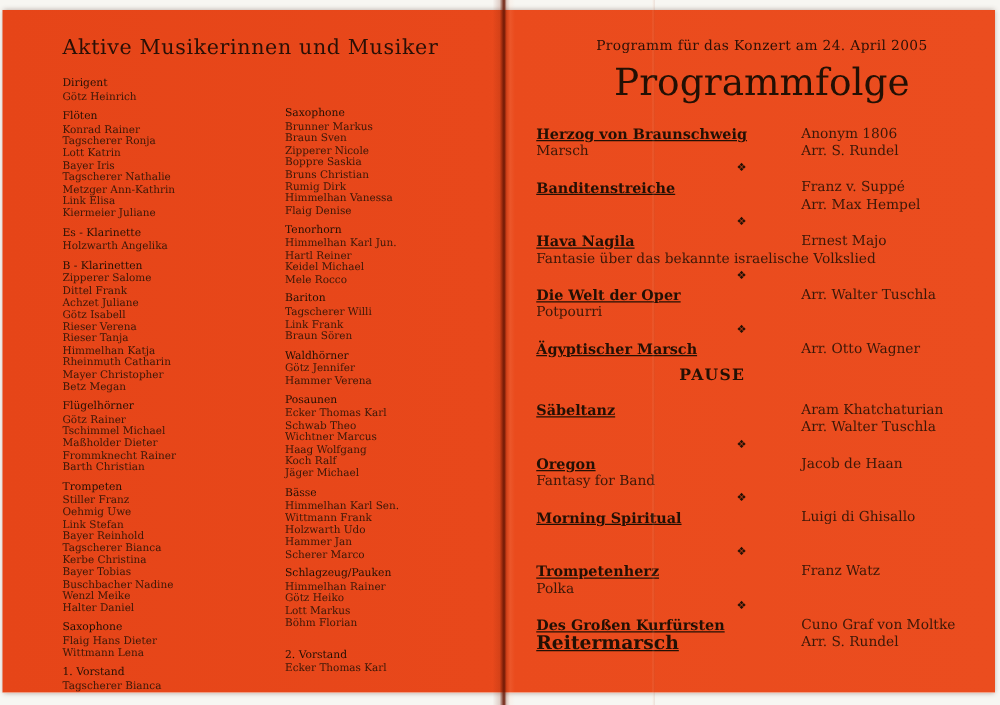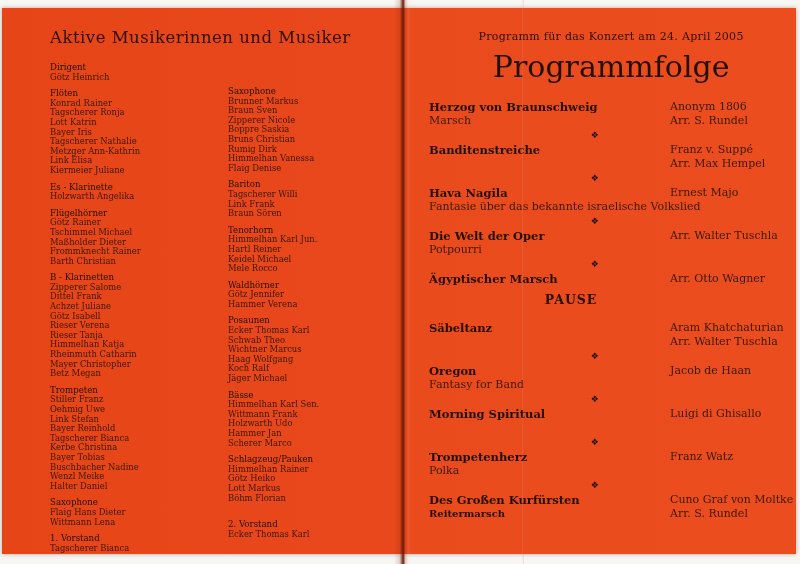--- a/index.html
+++ b/index.html
@@ -45,25 +45,25 @@
     background:linear-gradient(90deg, rgba(255,210,180,.14), rgba(140,40,10,.10));
     pointer-events:none;
   }
   
   .right-page { flex:1; padding:20px 6px 0 31px; box-sizing:border-box; }
   .rp-header { text-align:center; font-size:11px; line-height:18px; letter-spacing:.3px; color:#2a1006; }
   .rp-title  { text-align:center; font-size:30px; line-height:36px; margin-top:3px; color:#231004; }
   .prog { margin-top:15px; }
   .prog-item { display:flex; }
   .prog-left { width:212px; flex:none; overflow:visible; }
-  .prog-title { font-weight:bold; font-size:11.5px; line-height:14px; color:#231004; }
+  .prog-title { font-weight:bold; font-size:11.5px; line-height:14px; color:#231004;text-decoration:underline; }
   .prog-sub { font-size:11px; line-height:14px; min-height:14px; white-space:nowrap; color:#3b1808; }
-  .prog-sub.bold { font-weight:bold; font-size:10px; color:#231004; }
+  .prog-sub.bold { font-weight:bold; font-size:15px; color:#231004;text-decoration:underline; }
   .prog-right { flex:1; font-size:11px; line-height:14px; color:#3b1808; }
-  .credit-line { white-space:nowrap;margin-left:29px; }
+  .credit-line { white-space:nowrap; }
   .sep { width:91%; text-align:center; font-size:9px; line-height:13px; margin:1px 0; color:#231004; }
   .pause { width:78%; text-align:center; font-weight:bold; font-size:12.5px; letter-spacing:1px; margin:6px 0 14px; color:#231004; }
 </style>
 </head>
 <body>
 
 <div class="scan">
 
   <div class="left-page">
     <div class="lp-title">Aktive Musikerinnen und Musiker</div>
@@ -80,43 +80,43 @@
             <div class="name">Lott Katrin</div>
             <div class="name">Bayer Iris</div>
             <div class="name">Tagscherer Nathalie</div>
             <div class="name">Metzger Ann-Kathrin</div>
             <div class="name">Link Elisa</div>
             <div class="name">Kiermeier Juliane</div>
           </div>
           <div class="section">
     <div class="sec-header">Es - Klarinette</div>
   <div class="name">Holzwarth Angelika</div>
-          </div>
-          <div class="section">
-    <div class="sec-header">Flügelhörner</div>
-  <div class="name">Götz Rainer</div>
-            <div class="name">Tschimmel Michael</div>
-            <div class="name">Maßholder Dieter</div>
-            <div class="name">Frommknecht Rainer</div>
-            <div class="name">Barth Christian</div>
           </div>
           <div class="section">
     <div class="sec-header">B - Klarinetten</div>
   <div class="name">Zipperer Salome</div>
             <div class="name">Dittel Frank</div>
             <div class="name">Achzet Juliane</div>
             <div class="name">Götz Isabell</div>
             <div class="name">Rieser Verena</div>
             <div class="name">Rieser Tanja</div>
             <div class="name">Himmelhan Katja</div>
             <div class="name">Rheinmuth Catharin</div>
             <div class="name">Mayer Christopher</div>
             <div class="name">Betz Megan</div>
           </div>
           <div class="section">
+    <div class="sec-header">Flügelhörner</div>
+  <div class="name">Götz Rainer</div>
+            <div class="name">Tschimmel Michael</div>
+            <div class="name">Maßholder Dieter</div>
+            <div class="name">Frommknecht Rainer</div>
+            <div class="name">Barth Christian</div>
+          </div>
+          <div class="section">
     <div class="sec-header">Trompeten</div>
   <div class="name">Stiller Franz</div>
             <div class="name">Oehmig Uwe</div>
             <div class="name">Link Stefan</div>
             <div class="name">Bayer Reinhold</div>
             <div class="name">Tagscherer Bianca</div>
             <div class="name">Kerbe Christina</div>
             <div class="name">Bayer Tobias</div>
             <div class="name">Buschbacher Nadine</div>
             <div class="name">Wenzl Meike</div>
@@ -138,31 +138,31 @@
   <div class="name">Brunner Markus</div>
             <div class="name">Braun Sven</div>
             <div class="name">Zipperer Nicole</div>
             <div class="name">Boppre Saskia</div>
             <div class="name">Bruns Christian</div>
             <div class="name">Rumig Dirk</div>
             <div class="name">Himmelhan Vanessa</div>
             <div class="name">Flaig Denise</div>
           </div>
           <div class="section">
-    <div class="sec-header">Bariton</div>
-  <div class="name">Tagscherer Willi</div>
-            <div class="name">Link Frank</div>
-            <div class="name">Braun Sören</div>
-          </div>
-          <div class="section">
     <div class="sec-header">Tenorhorn</div>
   <div class="name">Himmelhan Karl Jun.</div>
             <div class="name">Hartl Reiner</div>
             <div class="name">Keidel Michael</div>
             <div class="name">Mele Rocco</div>
+          </div>
+          <div class="section">
+    <div class="sec-header">Bariton</div>
+  <div class="name">Tagscherer Willi</div>
+            <div class="name">Link Frank</div>
+            <div class="name">Braun Sören</div>
           </div>
           <div class="section">
     <div class="sec-header">Waldhörner</div>
   <div class="name">Götz Jennifer</div>
             <div class="name">Hammer Verena</div>
           </div>
           <div class="section">
     <div class="sec-header">Posaunen</div>
   <div class="name">Ecker Thomas Karl</div>
             <div class="name">Schwab Theo</div>

